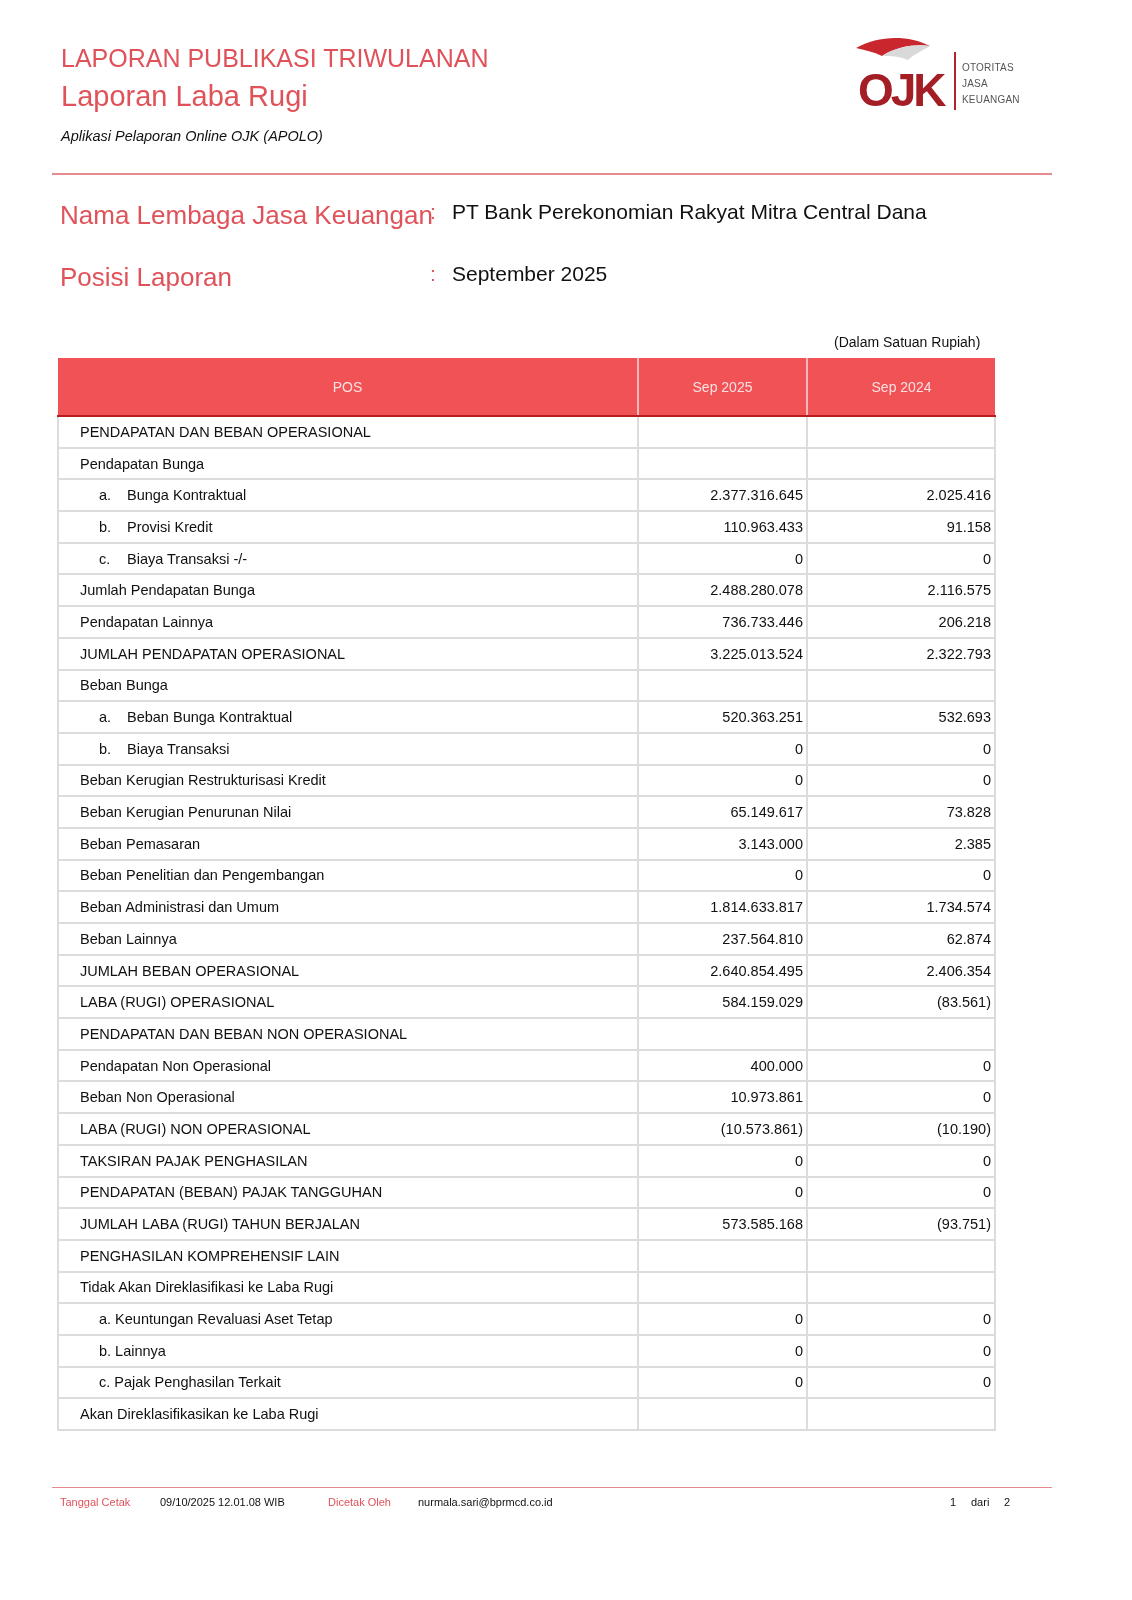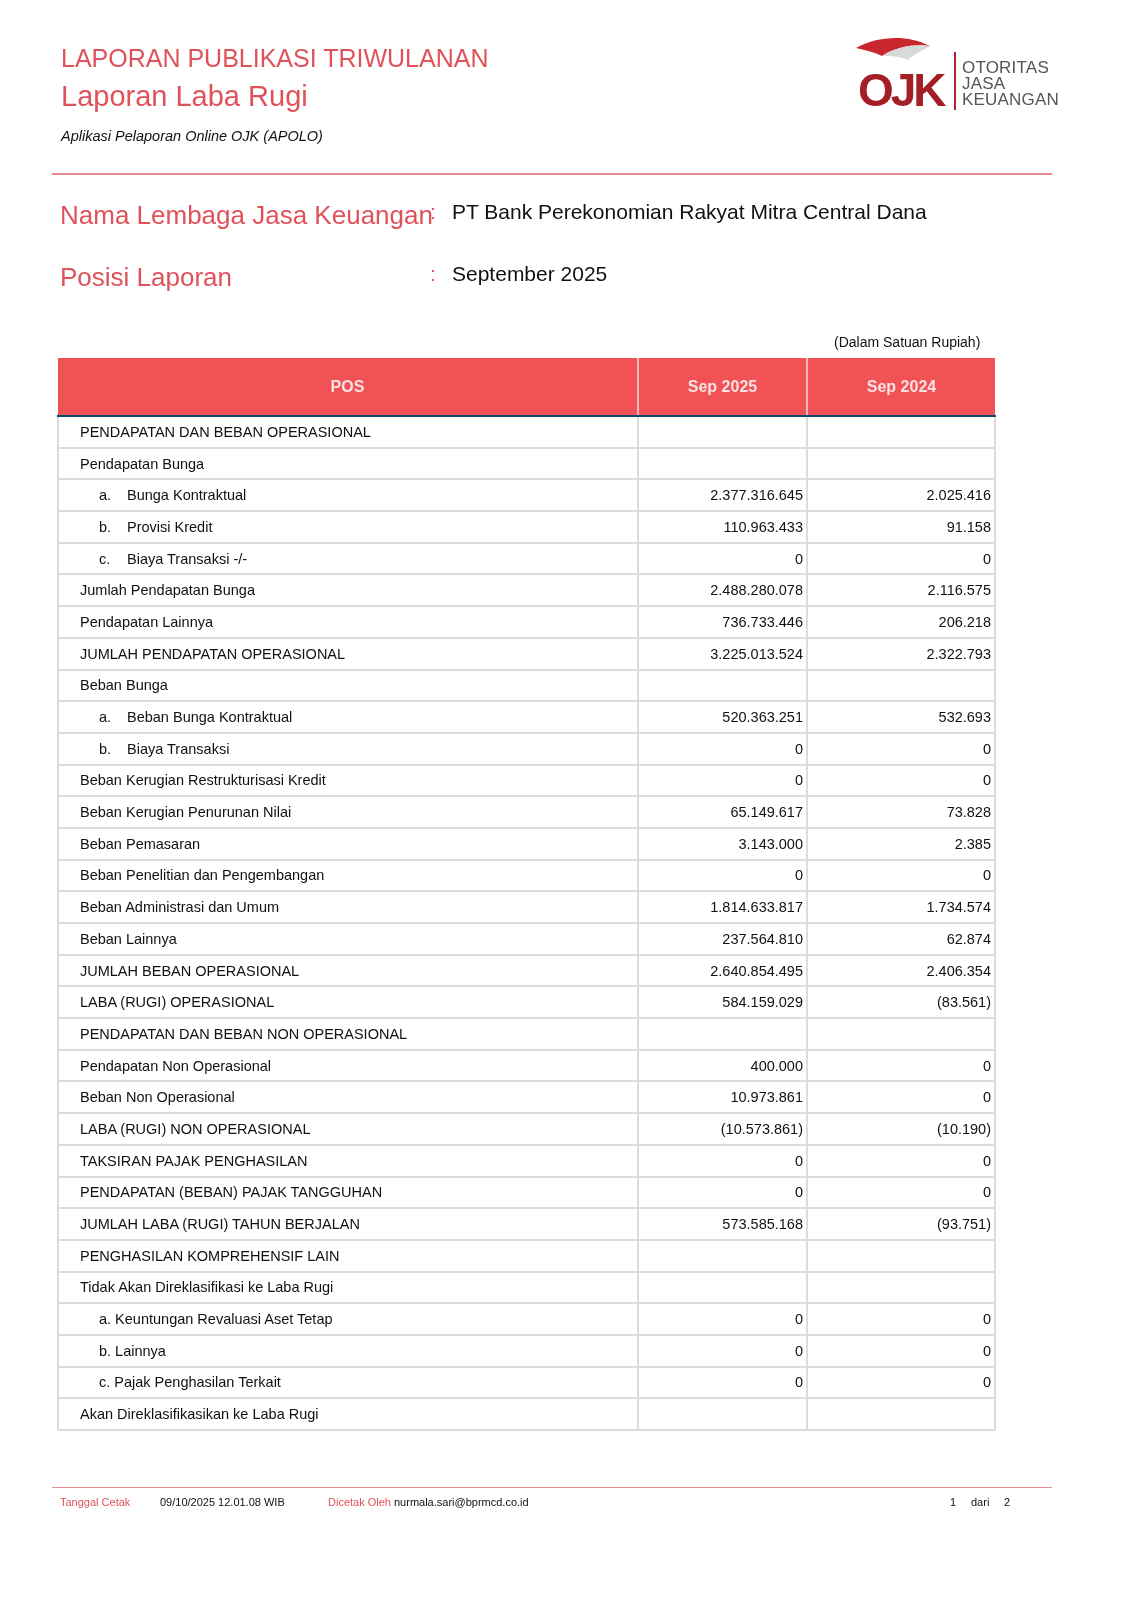--- a/index.html
+++ b/index.html
@@ -2,30 +2,30 @@
 <html><head>
 <meta charset="utf-8">
 <style>
   html, body { margin: 0; padding: 0; background: #ffffff; }
   body { width: 1132px; height: 1600px; position: relative; overflow: hidden;
          font-family: "Liberation Sans", sans-serif; color: #111; }
   .title1 { position: absolute; left: 61px; top: 44px; font-size: 25px; color: #e0525a; letter-spacing: 0px; }
   .title2 { position: absolute; left: 61px; top: 80px; font-size: 29px; color: #e0525a; }
   .subtitle { position: absolute; left: 61px; top: 128px; font-size: 14.5px; color: #111; font-style: italic; }
   .logo { position: absolute; left: 852px; top: 34px; width: 210px; height: 80px; }
-  .logo-text { position: absolute; left: 110px; top: 26px; font-size: 17px; line-height: 16px; color: #555; letter-spacing: 0.2px; }
+  .logo-text { position: absolute; left: 110px; top: 26px; font-size: 10px; line-height: 16px; color: #555; letter-spacing: 0.2px; }
   .logo-bar { position: absolute; left: 102px; top: 18px; width: 2px; height: 58px; background: #b3242c; }
   .rule-top { position: absolute; left: 52px; top: 173px; width: 1000px; height: 2px; background: #e58a8f; }
   .meta-label { position: absolute; left: 60px; font-size: 26px; color: #e0525a; }
   .meta-colon { position: absolute; left: 430px; font-size: 21px; color: #e0525a; }
   .meta-value { position: absolute; left: 452px; font-size: 21px; color: #111; }
   .unit-note { position: absolute; left: 834px; top: 334px; font-size: 14px; color: #111; }
   table.report { position: absolute; left: 57px; top: 358px; width: 937px; border-collapse: collapse; table-layout: fixed; }
-  table.report th { background: #f05256; color: #fbe1e1; font-weight: bold; font-size: 16px; height: 57px;
-                    border-right: 2px solid #f6b9bb; border-bottom: 2px solid #0c4a6e; padding: 0; }
+  table.report th { background: #f05256; color: #fbe1e1; font-weight: normal; font-size: 14px; height: 57px;
+                    border-right: 2px solid #f6b9bb; border-bottom: 2px solid #b91c1c; padding: 0; }
   table.report th:last-child { border-right: none; }
   table.report td { height: 29.7px; border: 2px solid #dcdcdc; font-size: 14.5px; padding: 0 3px; white-space: nowrap; }
   table.report td.pos { padding-left: 21px; }
   table.report td.pos.sub { padding-left: 40px; }
   table.report td.pos.sub2 { padding-left: 40px; }
   table.report td.num { text-align: right; padding-right: 3px; }
   .mk { display: inline-block; width: 28px; }
   .rule-bottom { position: absolute; left: 52px; top: 1487px; width: 1000px; height: 1px; background: #e58a8f; }
   .foot { position: absolute; top: 1496px; font-size: 11px; }
   .foot.red { color: #e0525a; }
@@ -238,16 +238,16 @@
         <td class="num"></td>
         <td class="num"></td>
       </tr>
     </tbody>
 </table>
 
 <div class="rule-bottom"></div>
 <div class="foot red" style="left:60px;">Tanggal Cetak</div>
 <div class="foot dark" style="left:160px;">09/10/2025 12.01.08 WIB</div>
 <div class="foot red" style="left:328px;">Dicetak Oleh</div>
-<div class="foot dark" style="left:394px;">nurmala.sari@bprmcd.co.id</div>
+<div class="foot dark" style="left:418px;">nurmala.sari@bprmcd.co.id</div>
 <div class="foot dark" style="left:950px;">1</div>
 <div class="foot dark" style="left:971px;">dari</div>
 <div class="foot dark" style="left:1004px;">2</div>
 
 </body></html>

